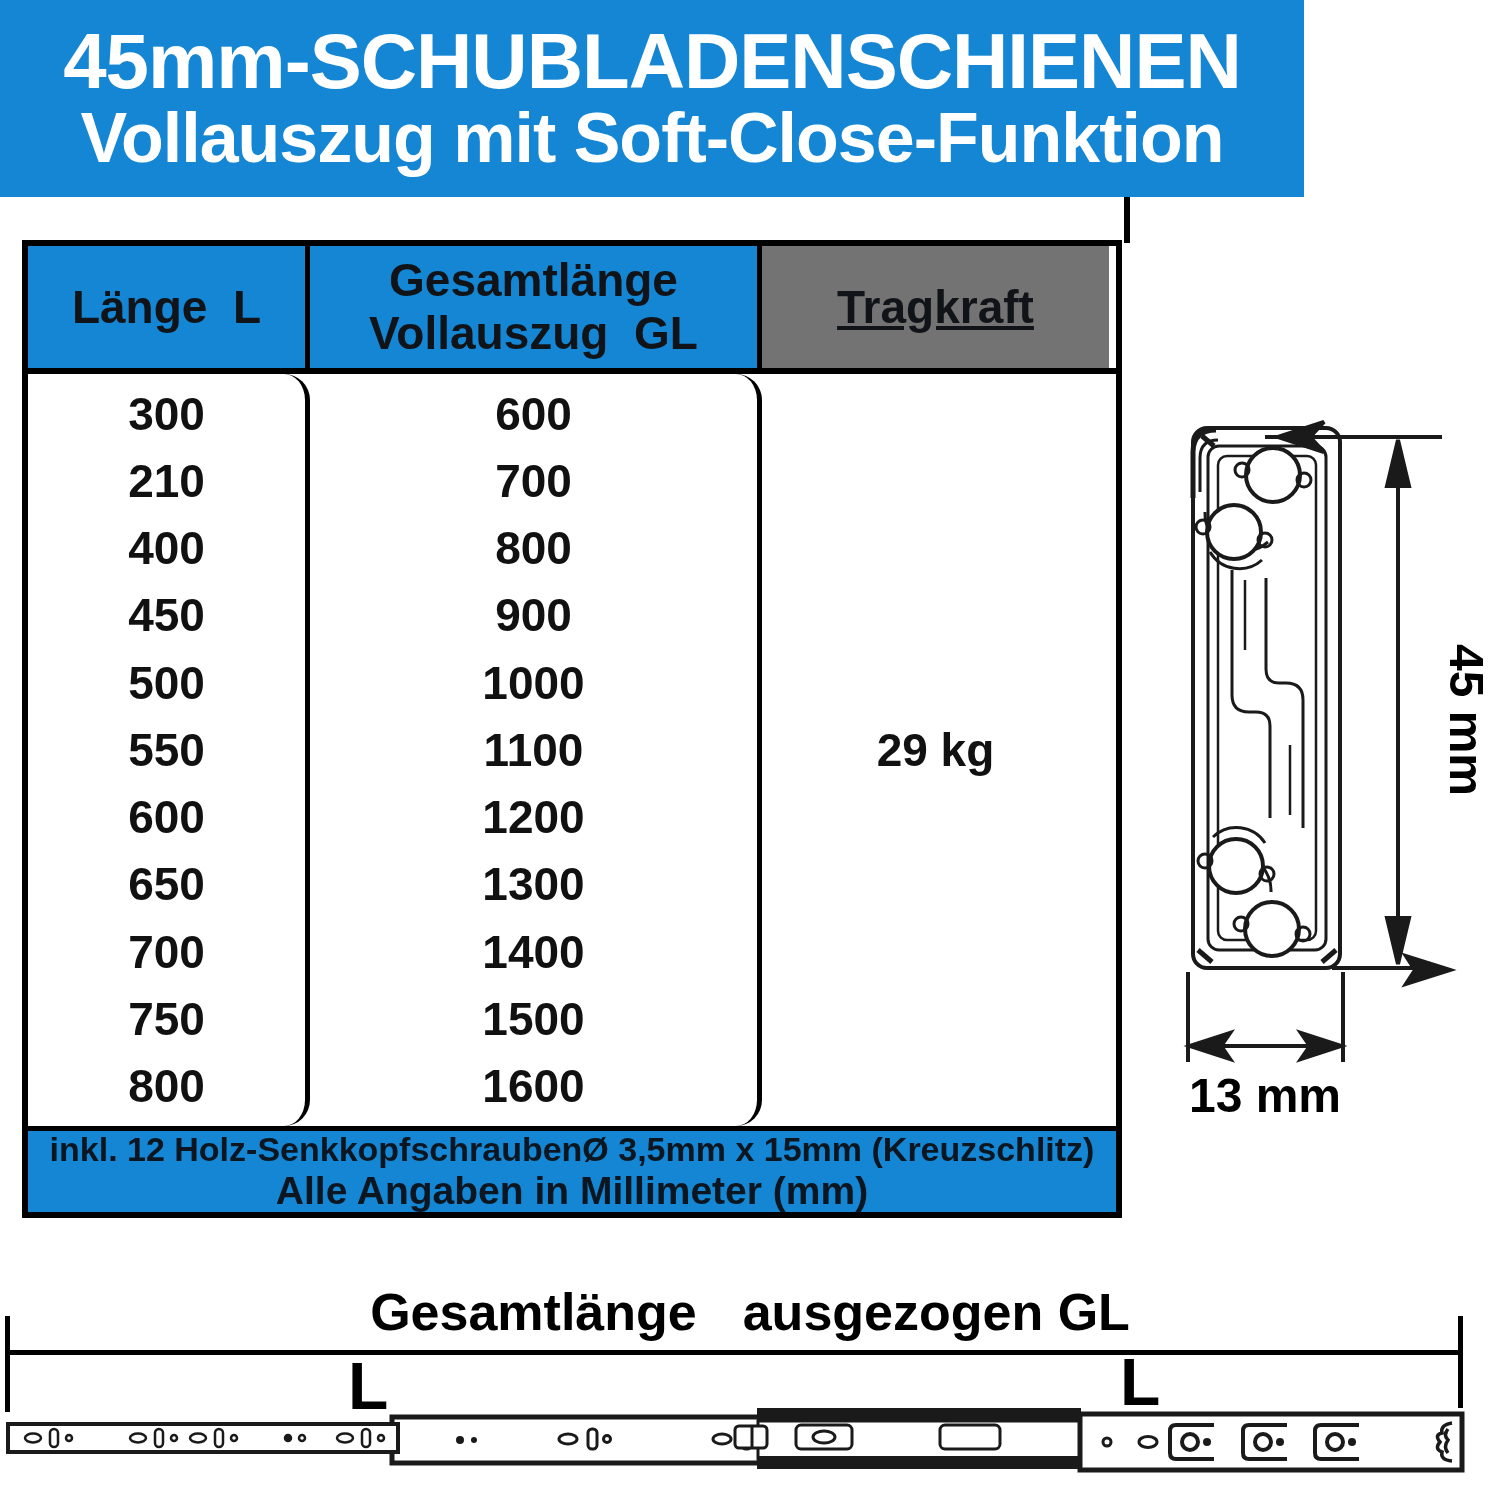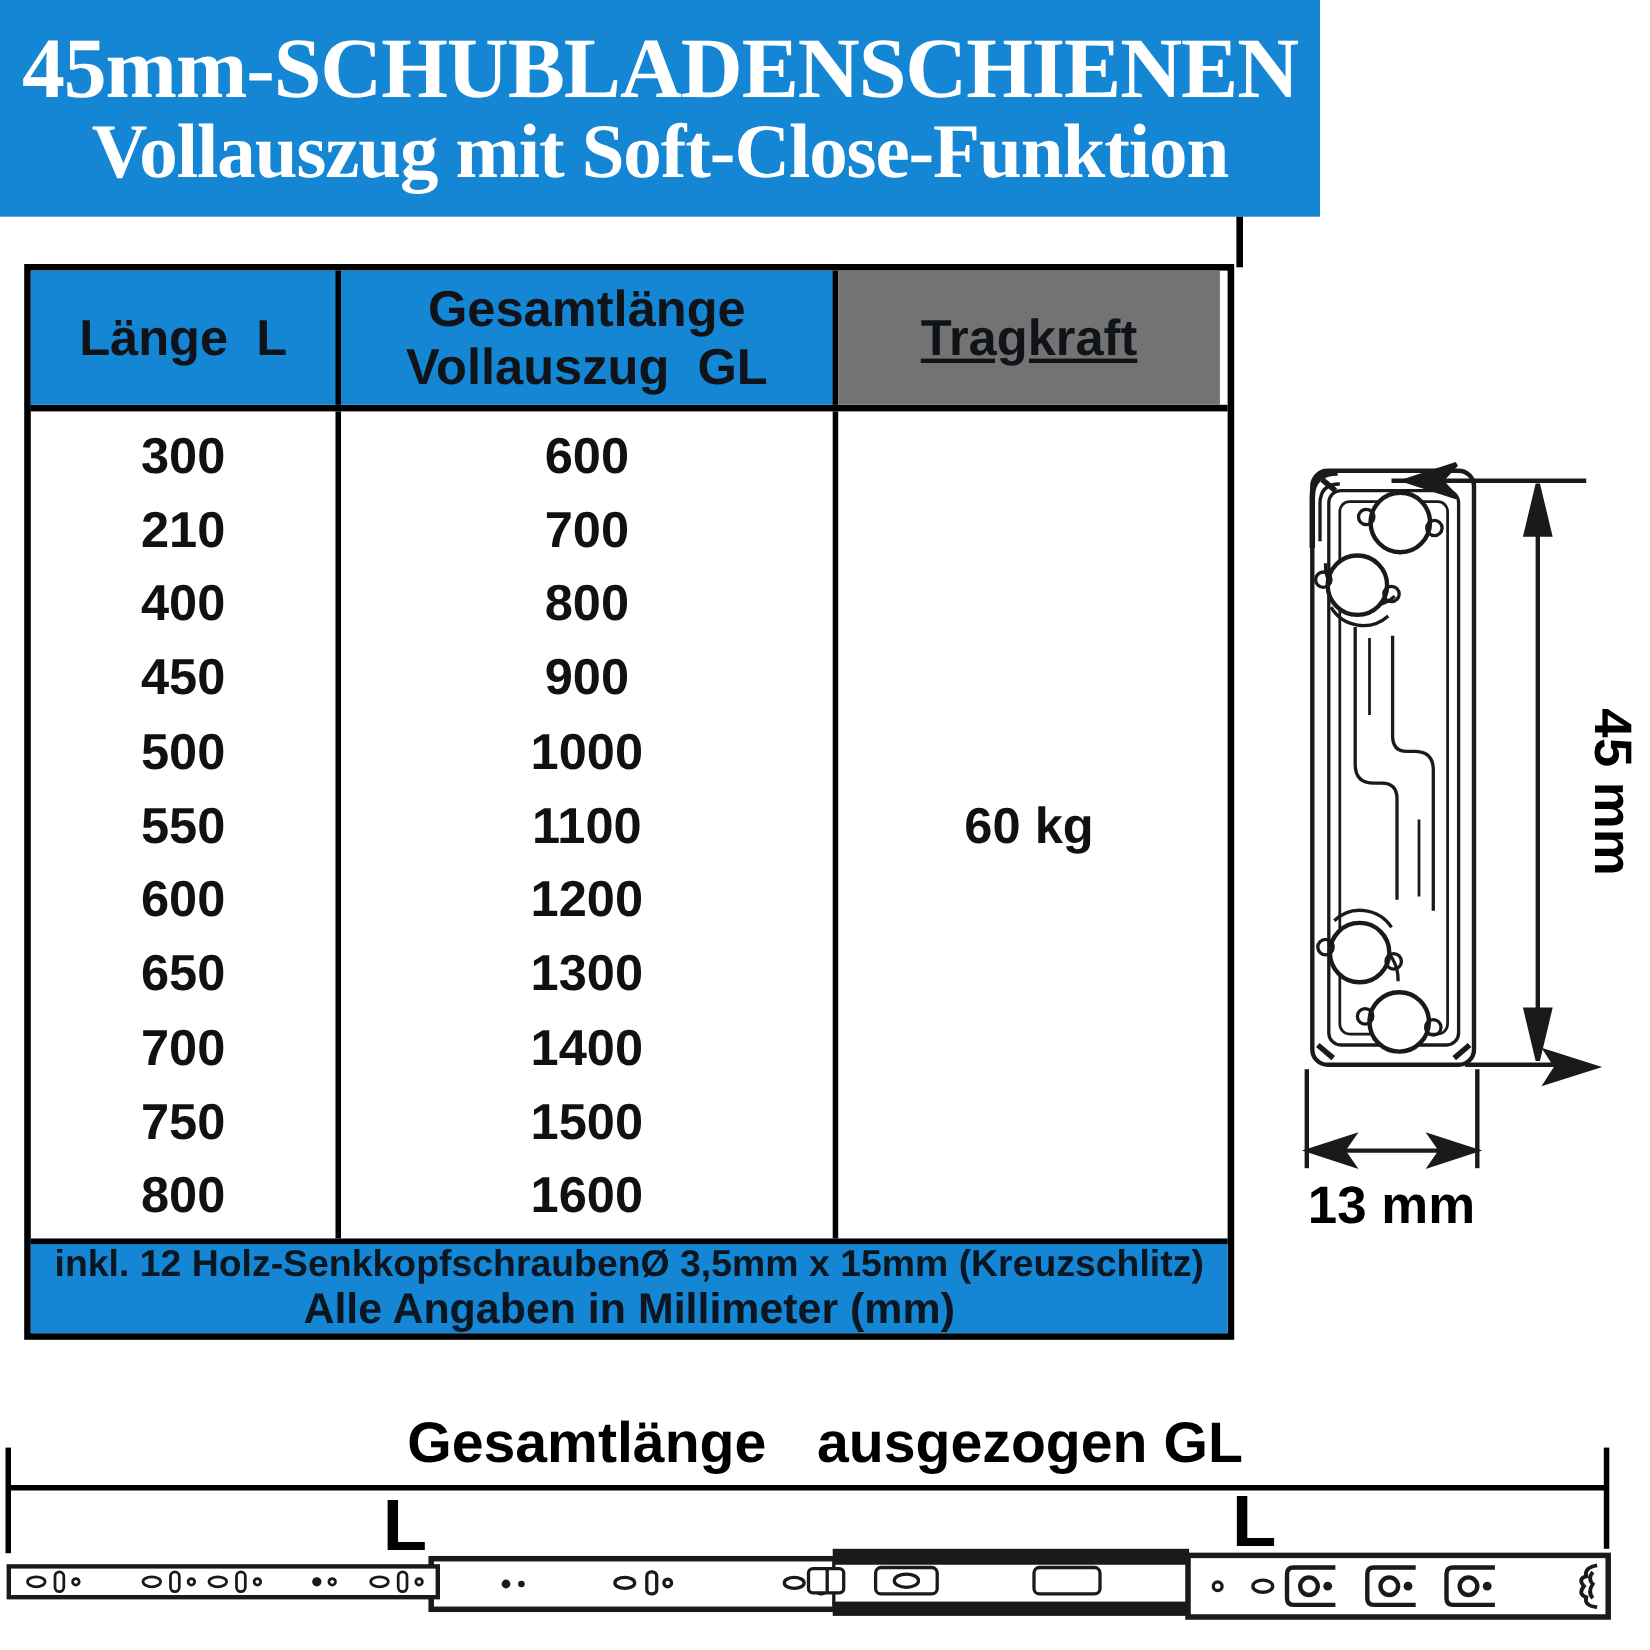--- a/index.html
+++ b/index.html
@@ -1,39 +1,39 @@
 <!DOCTYPE html>
 <html><head>
 <meta charset="utf-8">
 <style>
   * { margin:0; padding:0; box-sizing:border-box; }
   html,body { width:1500px; height:1500px; background:#ffffff; font-family:"Liberation Sans", sans-serif; }
   #stage { position:relative; width:1500px; height:1500px; overflow:hidden; background:#fff; color:#111; }
 
   
-  .banner { position:absolute; left:0; top:0; width:1200px; height:197px;
+  .banner { position:absolute; left:0; top:0; width:1304px; height:197px;
             display:flex; flex-direction:column; align-items:center; justify-content:center;
-            text-align:center; color:#fff;font-family:Liberation Serif, serif; }
+            text-align:center; color:#fff; }
   .banner .l1 { font-size:78px; font-weight:700; letter-spacing:-1px; line-height:1.02; }
   .banner .l2 { font-size:70px; font-weight:700; letter-spacing:-1px; line-height:1.05; }
 
   .stub { position:absolute; left:1124px; top:197px; width:6px; height:46px; background:#000; }
 
   
   .spec-table { position:absolute; left:22px; top:240px; width:1100px; height:978px;
                 border:6px solid #000; display:flex; flex-direction:column; background:#fff; }
   .thead { display:flex; height:128px; border-bottom:6px solid #000; }
   .th { display:flex; flex-direction:column; align-items:center; justify-content:center;
         font-size:46px; font-weight:700; color:#101418; white-space:pre; line-height:1.15; }
   .c1 { width:282px; border-right:5px solid #000; }
   .c2 { width:452px; border-right:5px solid #000; }
   .c3 { width:347px; }
   .tbody { flex:1; display:flex; }
   .colvals { display:flex; flex-direction:column; justify-content:space-around;
-             align-items:center; padding:6px 0; }
+             align-items:center; padding:6px 0;border-radius:26px; }
   .cellnum { font-size:46px; font-weight:700; letter-spacing:0px; }
   .capacity-wrap { display:flex; align-items:center; justify-content:center; }
   .capacity { font-size:46px; font-weight:700; }
   .tfoot { height:86px; border-top:5px solid #000; display:flex; flex-direction:column;
            align-items:center; justify-content:center; color:#0b1620; text-align:center; }
   .tfoot .f1 { font-size:34px; font-weight:700; line-height:1.15; }
   .tfoot .f2 { font-size:39px; font-weight:700; line-height:1.15; }
 
   
   .gl-title { position:absolute; left:0; top:1282px; width:1500px; text-align:center;
@@ -89,21 +89,21 @@
           <div class="cellnum">900</div>
           <div class="cellnum">1000</div>
           <div class="cellnum">1100</div>
           <div class="cellnum">1200</div>
           <div class="cellnum">1300</div>
           <div class="cellnum">1400</div>
           <div class="cellnum">1500</div>
           <div class="cellnum">1600</div>
         </div>
       <div class="c3 capacity-wrap">
-        <div class="capacity">60 kg</div>
+        <div class="capacity">29 kg</div>
       </div>
     </div>
     <div class="tfoot" style="background: rgb(20, 134, 212); justify-content: center;">
       <div class="f1">inkl. 12 Holz-SenkkopfschraubenØ 3,5mm x 15mm (Kreuzschlitz)</div>
       <div class="f2">Alle Angaben in Millimeter (mm)</div>
     </div>
   </div>
 
   <svg style="position:absolute; left:1150px; top:400px;" width="350" height="730" viewBox="0 0 350 730">
     <g fill="none" stroke="#1a1a1a" stroke-width="4">

